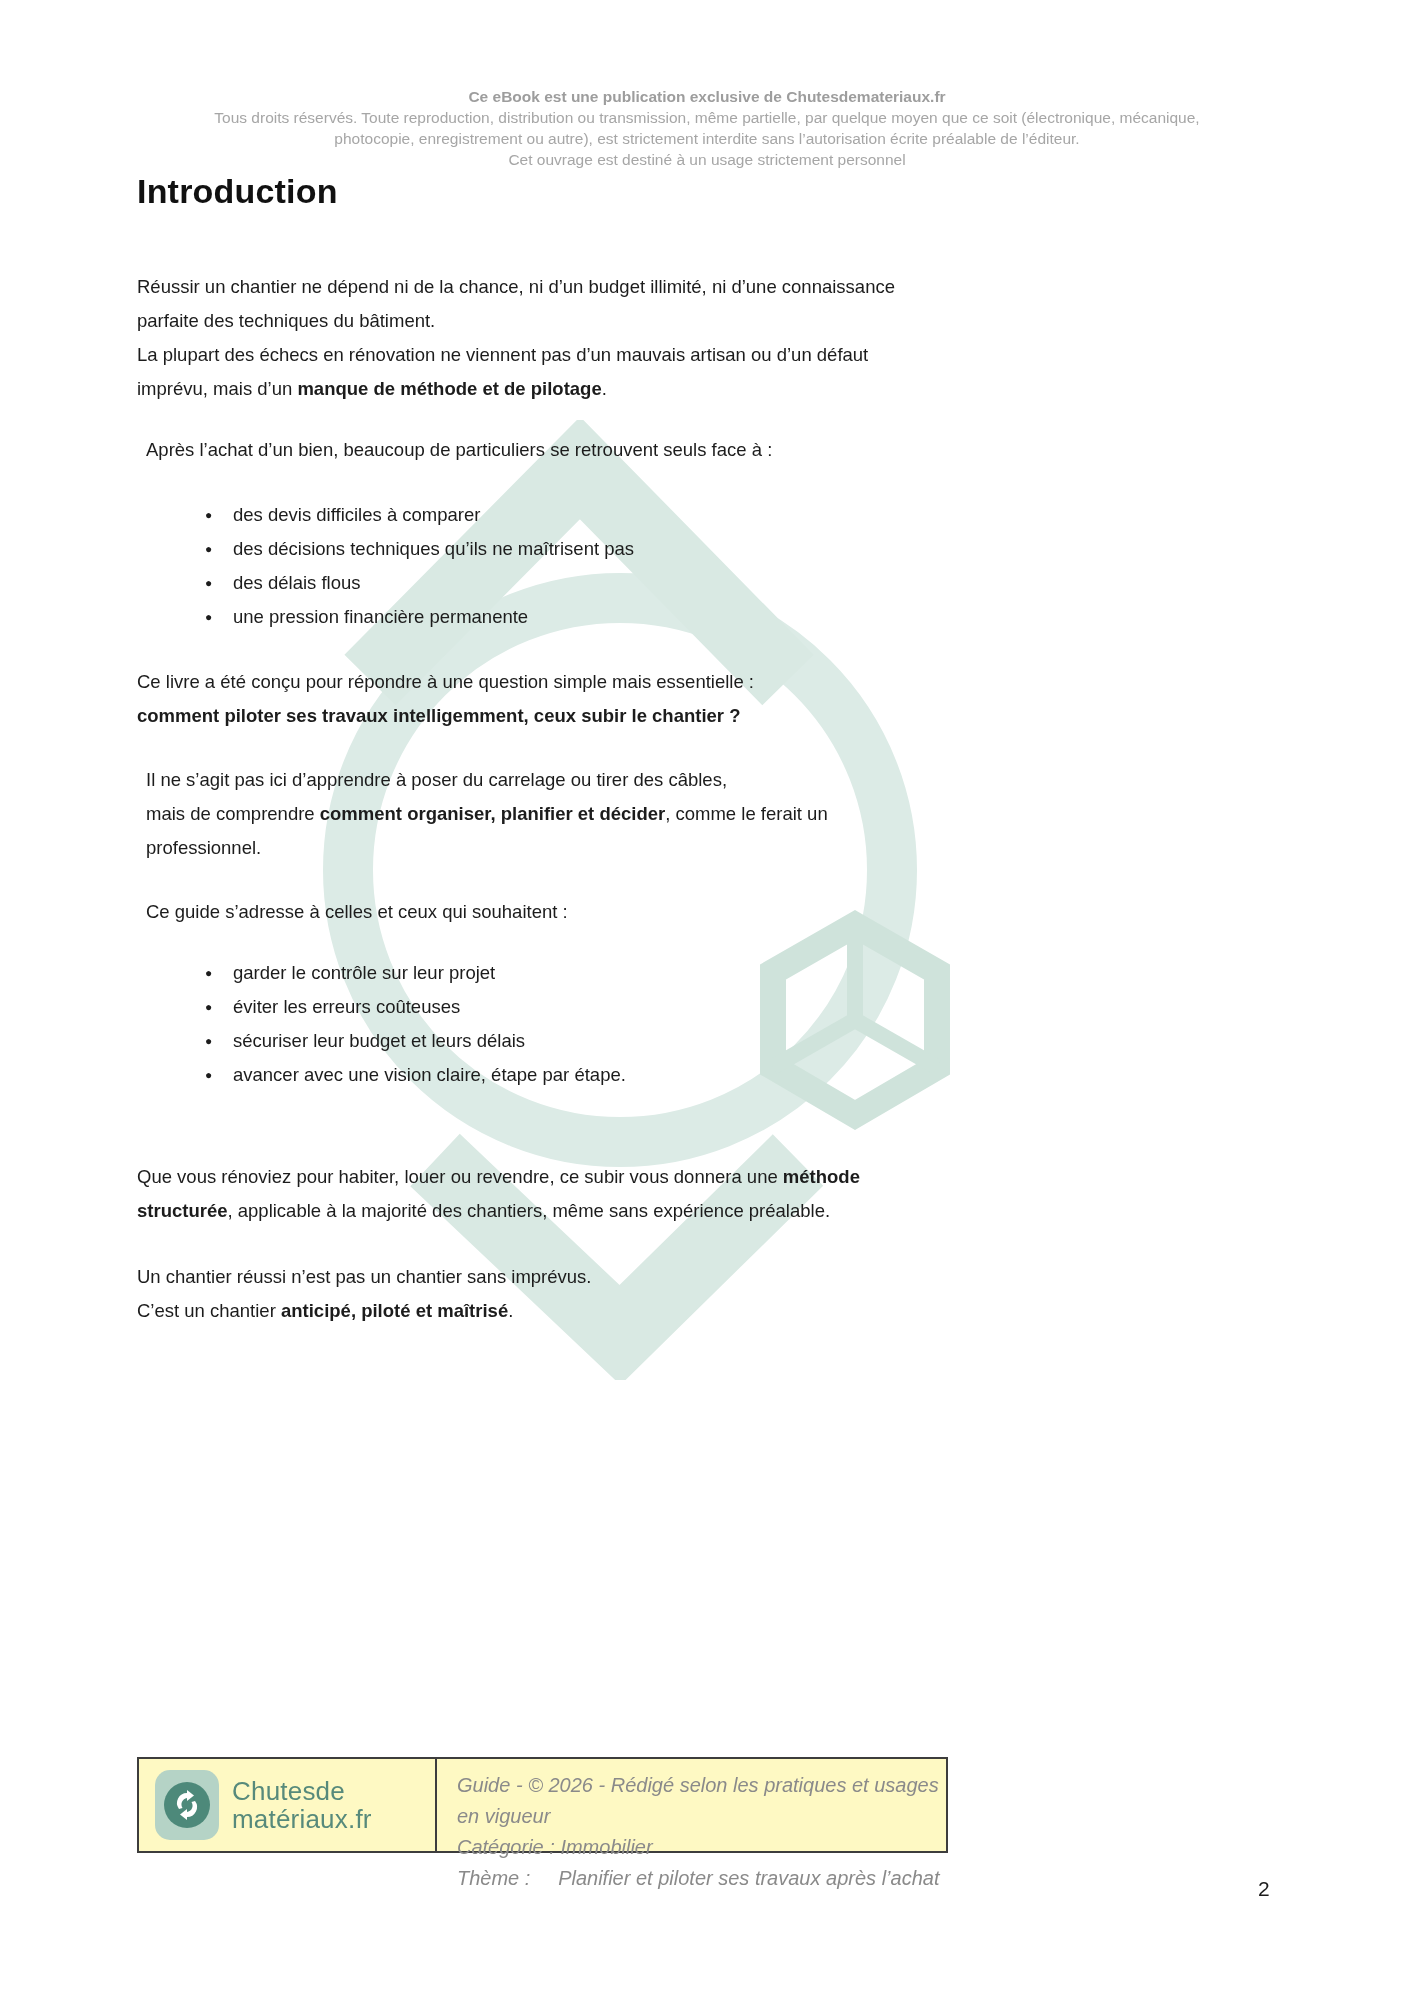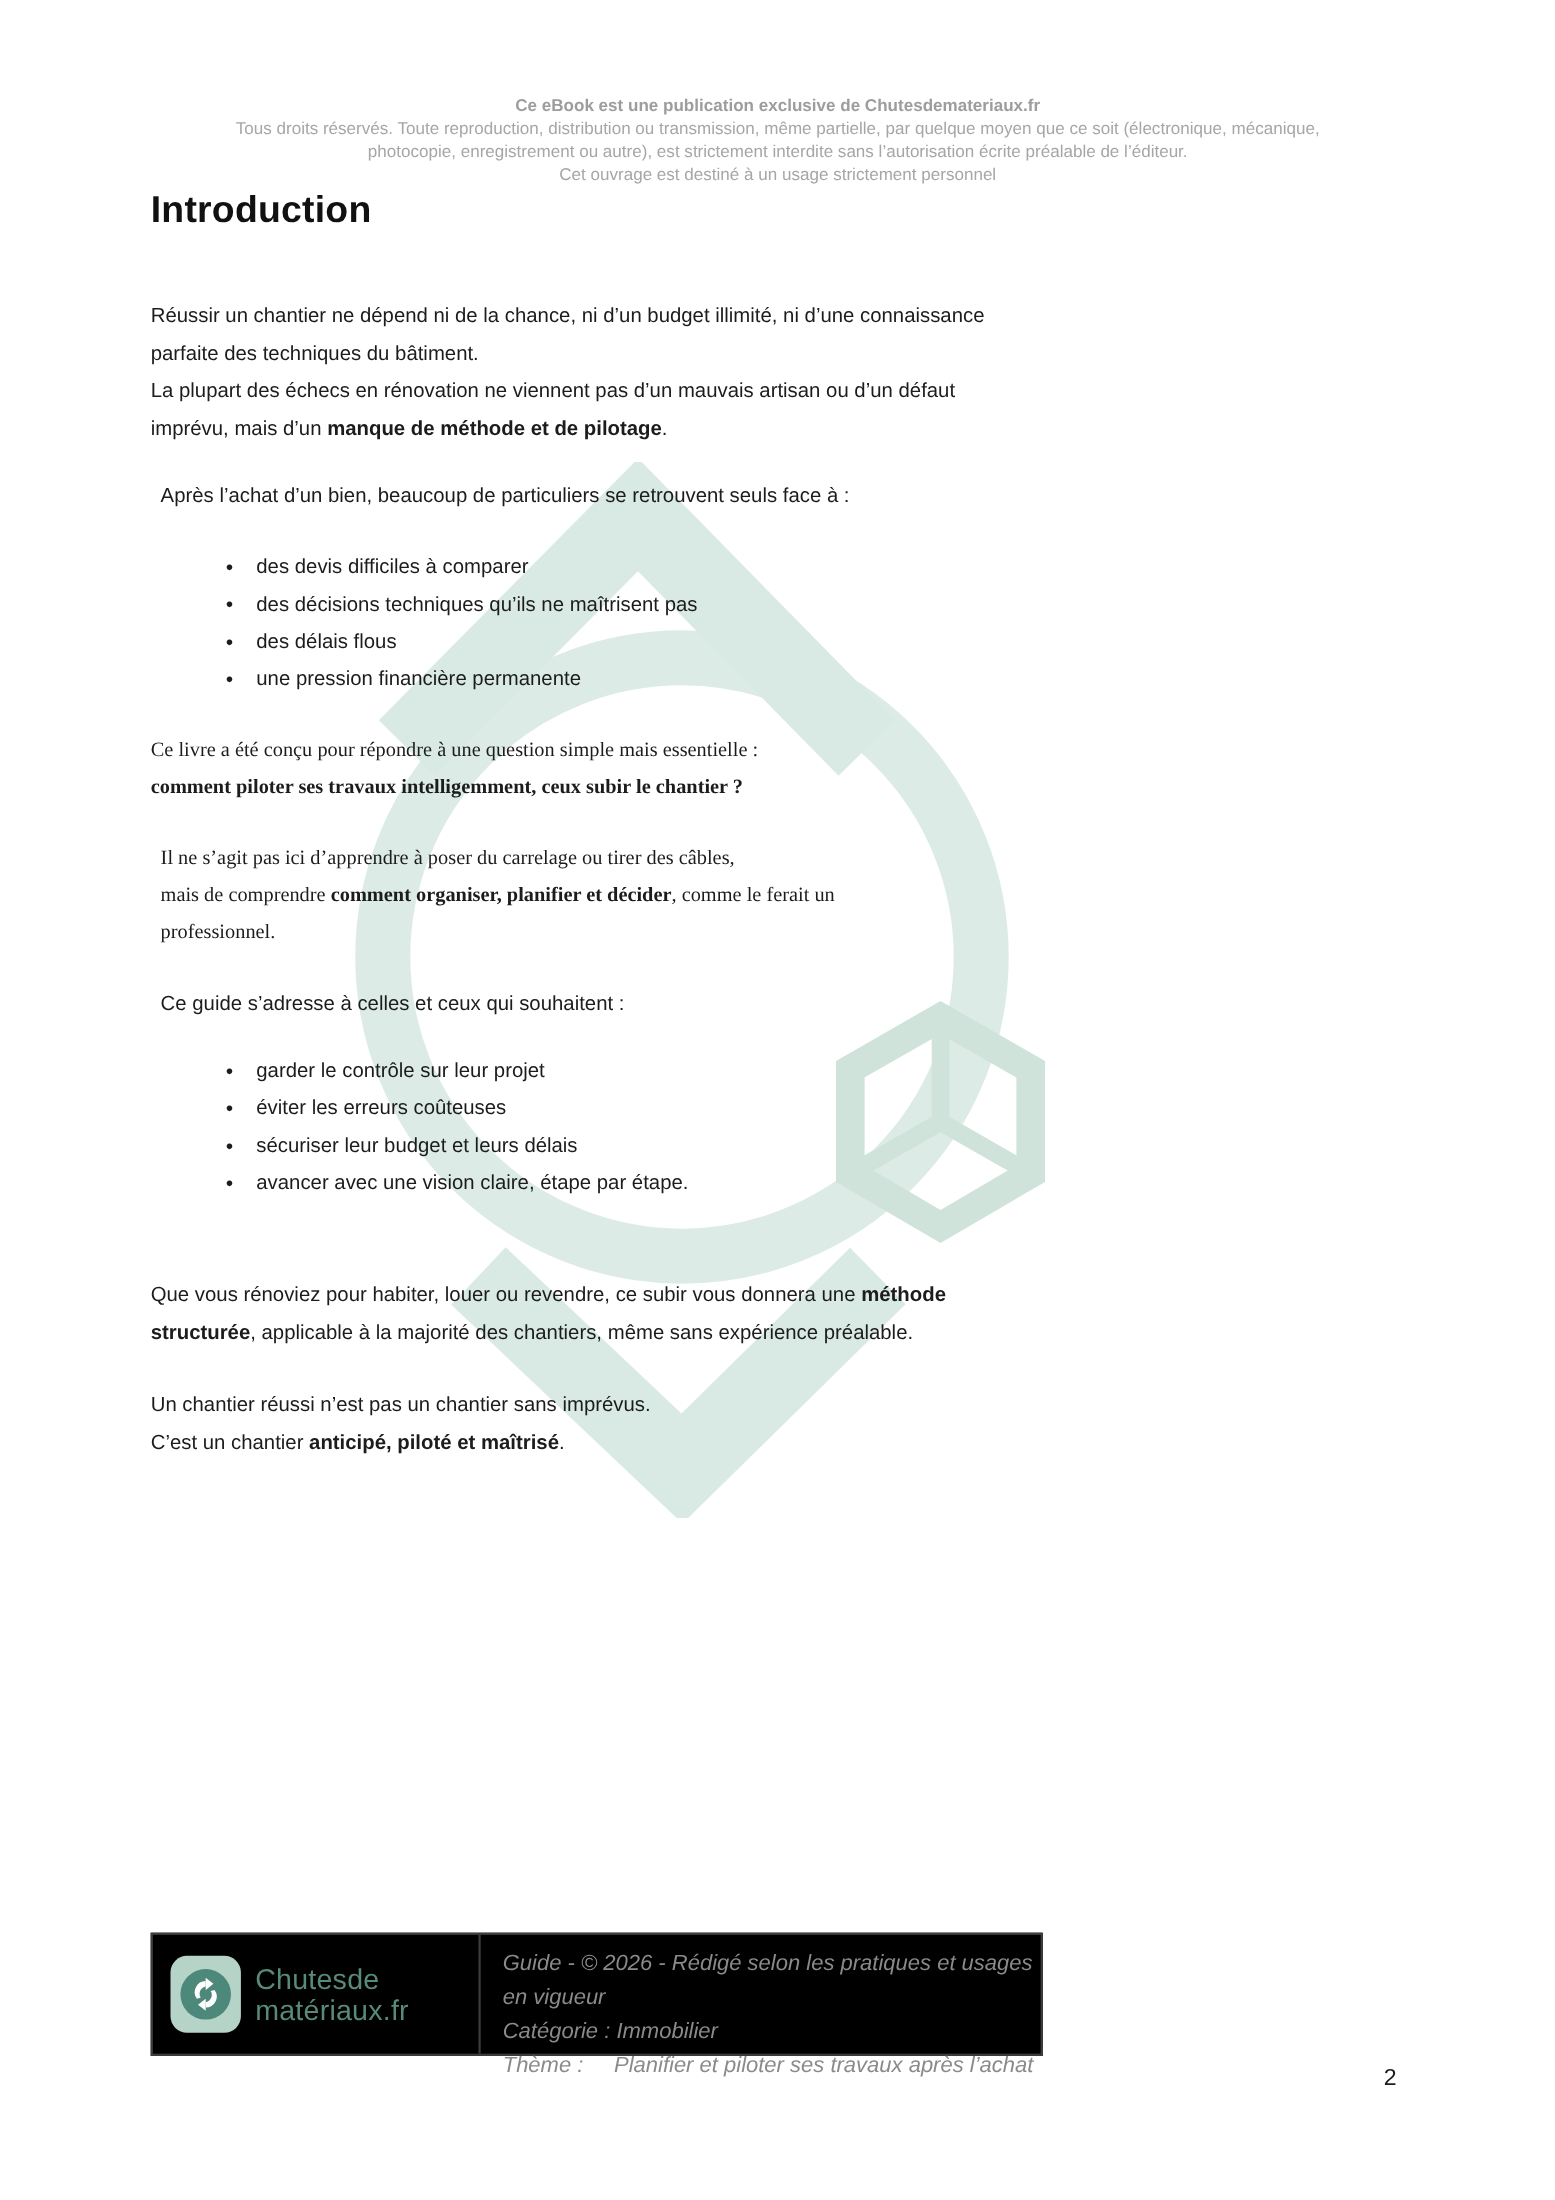--- a/index.html
+++ b/index.html
@@ -31,36 +31,36 @@
   }
   
   .body-col{
     position:absolute;left:137px;top:270px;width:960px;z-index:1;
     font-size:18.5px;line-height:34px;color:#1c1c1c;
   }
   .body-col p{margin:0;white-space:pre-wrap;}
   .body-col .b{font-weight:700;}
   .indent{padding-left:9px;}
   .mb27{margin-bottom:27px !important;}
-  .mb30{margin-bottom:30px !important;font-family:Liberation Serif, serif;}
+  .mb30{margin-bottom:30px !important;}
   .mb31{margin-bottom:31px !important;}
   .mb32{margin-bottom:32px !important;}
   .mb68{margin-bottom:68px !important;}
   ul.bullets{margin:0;padding:0 0 0 68px;list-style:none;}
   ul.bullets li{position:relative;padding-left:28px;line-height:34px;}
   ul.bullets li::before{
     content:"●";position:absolute;left:0;top:0;
     font-size:12px;line-height:34px;color:#1c1c1c;
   }
   
   .footer-box{
     position:absolute;left:137px;top:1757px;z-index:1;
-    width:811px;height:112px;box-sizing:border-box;
+    width:811px;height:96px;box-sizing:border-box;
     border:2px solid #3d3d3d;
-    display:flex;align-items:stretch;background:#000000;
+    display:flex;align-items:stretch;background:#fef9c3;
   }
   .logo-cell{
     width:298px;box-sizing:border-box;flex:0 0 auto;
     border-right:2px solid #3d3d3d;
     display:flex;align-items:center;gap:13px;padding-left:16px;
   }
   .logo-icon{
     width:64px;height:70px;border-radius:15px;
     background:#b5d3c6;
     display:flex;align-items:center;justify-content:center;flex:0 0 auto;

